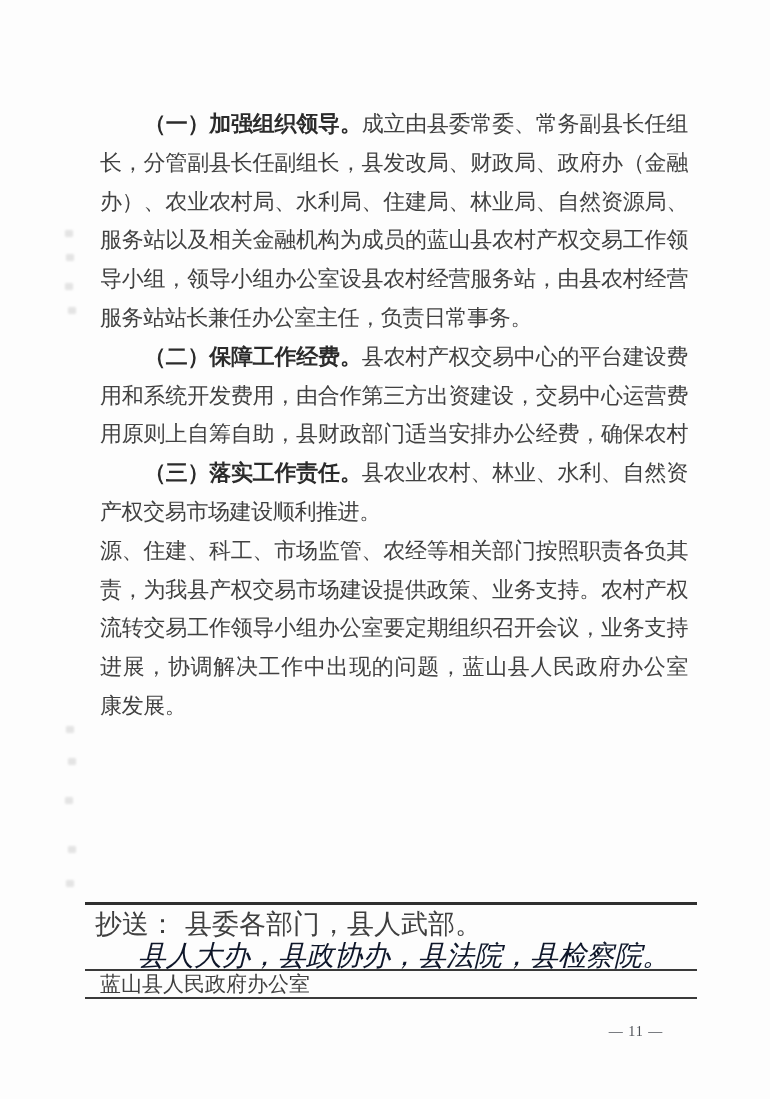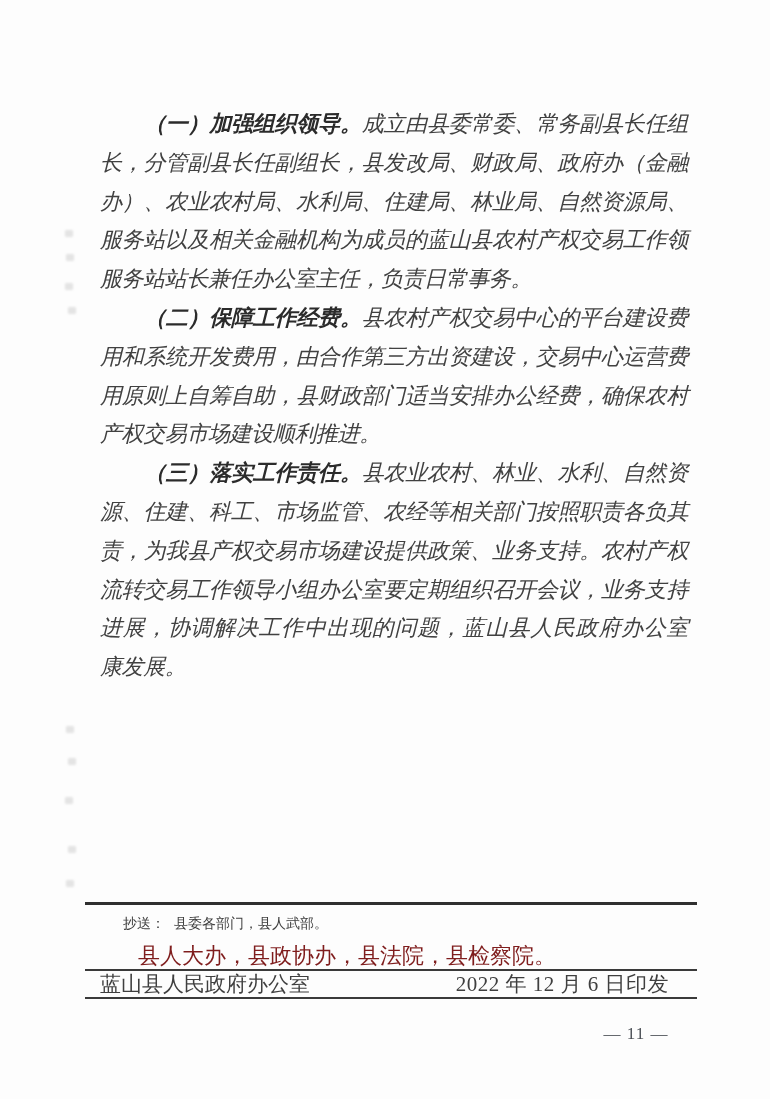--- a/index.html
+++ b/index.html
@@ -21,21 +21,20 @@
     width: 588px;
   }
   .line {
     font-size: 22px;
     line-height: 38.8px;
     letter-spacing: -0.4px;
     text-align: justify;
     text-align-last: justify;
     text-justify: inter-character;
     color: #414141;
-    font-style: italic;
   }
   .line.last {
     text-align: right;
     text-align-last: left;
   }
   .line.indent { text-indent: 44px; }
   .hd { font-weight: 700; color: #2b2b2b; }
 
   
   .rule {
@@ -43,44 +42,44 @@
     left: 85px;
     width: 612px;
     background: #3a3a3a;
   }
   .rule-top    { top: 902px; height: 2.5px; background:#2f2f2f; }
   .rule-mid    { top: 969px; height: 1.8px; }
   .rule-bottom { top: 997px; height: 1.8px; }
 
   .copy-line1 {
     position: absolute; left: 95px; top: 910px;
-    font-size: 14px; line-height: 28px; color: #3f3f3f; margin-left: 28px;
+    font-size: 27px; line-height: 28px; color: #3f3f3f;
   }
   .copy-line1 .copy-label { margin-right: 9px; }
   .copy-line2 {
     position: absolute; left: 138px; top: 943px;
-    font-size: 22px; line-height: 26px; color: #7f1d1d;
+    font-size: 28px; line-height: 26px; color: #0f172a; font-style: italic;
   }
   .issuer-row {
     position: absolute; left: 85px; top: 971px; width: 612px;
     height: 38px;
   }
   .issuer {
     position: absolute; left: 15px; top: 0;
     font-size: 21px; line-height: 26px; color: #3f3f3f;
   }
   .print-date {
     position: absolute; right: 28px; top: 0;
     font-size: 21px; line-height: 26px; color: #3f3f3f;
     letter-spacing: 0.5px;
   }
   .page-number {
     position: absolute; left: 596px; top: 1024px; width: 80px;
     text-align: center;
-    font-size: 17px; color: #4b4f55;
+    font-size: 14px; color: #4b4f55;
     letter-spacing: 1px;
   }
 
   
   .artifact {
     position: absolute;
     width: 8px; height: 7px;
     background: #e4e4e4;
     filter: blur(1px);
     border-radius: 1px;
@@ -99,45 +98,45 @@
   <div class="artifact" style="left:68px; top:758px;"></div>
   <div class="artifact" style="left:65px; top:797px;"></div>
   <div class="artifact" style="left:68px; top:846px;"></div>
   <div class="artifact" style="left:66px; top:880px;"></div>
 
   <div class="content">
     <div class="line indent"><span class="hd">（一）加强组织领导。</span><span>成立由县委常委、常务副县长任组</span></div>
     <div class="line"><span>长，分管副县长任副组长，县发改局、财政局、政府办（金融</span></div>
     <div class="line"><span>办）、农业农村局、水利局、住建局、林业局、自然资源局、</span></div>
     <div class="line"><span>服务站以及相关金融机构为成员的蓝山县农村产权交易工作领</span></div>
+    <div class="line"><span>导小组，领导小组办公室设县农村经营服务站，由县农村经营</span></div>
     <div class="line last"><span>服务站站长兼任办公室主任，负责日常事务。</span></div>
     <div class="line indent"><span class="hd">（二）保障工作经费。</span><span>县农村产权交易中心的平台建设费</span></div>
     <div class="line"><span>用和系统开发费用，由合作第三方出资建设，交易中心运营费</span></div>
     <div class="line"><span>用原则上自筹自助，县财政部门适当安排办公经费，确保农村</span></div>
+    <div class="line indent"><span class="hd">（三）落实工作责任。</span><span>县农业农村、林业、水利、自然资</span></div>
     <div class="line last"><span>产权交易市场建设顺利推进。</span></div>
-    <div class="line indent"><span class="hd">（三）落实工作责任。</span><span>县农业农村、林业、水利、自然资</span></div>
     <div class="line"><span>源、住建、科工、市场监管、农经等相关部门按照职责各负其</span></div>
     <div class="line"><span>责，为我县产权交易市场建设提供政策、业务支持。农村产权</span></div>
     <div class="line"><span>流转交易工作领导小组办公室要定期组织召开会议，业务支持</span></div>
     <div class="line"><span>进展，协调解决工作中出现的问题，蓝山县人民政府办公室</span></div>
     <div class="line last"><span>康发展。</span></div>
   </div>
 
   <div class="rule rule-top"></div>
 
   <div class="copy-line1">
     <span class="copy-label">抄送：</span><span>县委各部门，县人武部。</span>
   </div>
 
   <div class="copy-line2">县人大办，县政协办，县法院，县检察院。</div>
 
   <div class="rule rule-mid"></div>
 
   <div class="issuer-row">
     <span class="issuer">蓝山县人民政府办公室</span>
-    <span class="print-date">2022 年 12 月 6 日印发</span>
   </div>
 
   <div class="rule rule-bottom"></div>
 
   <div class="page-number">— 11 —</div>
 
 </div>
 
 </body></html>

